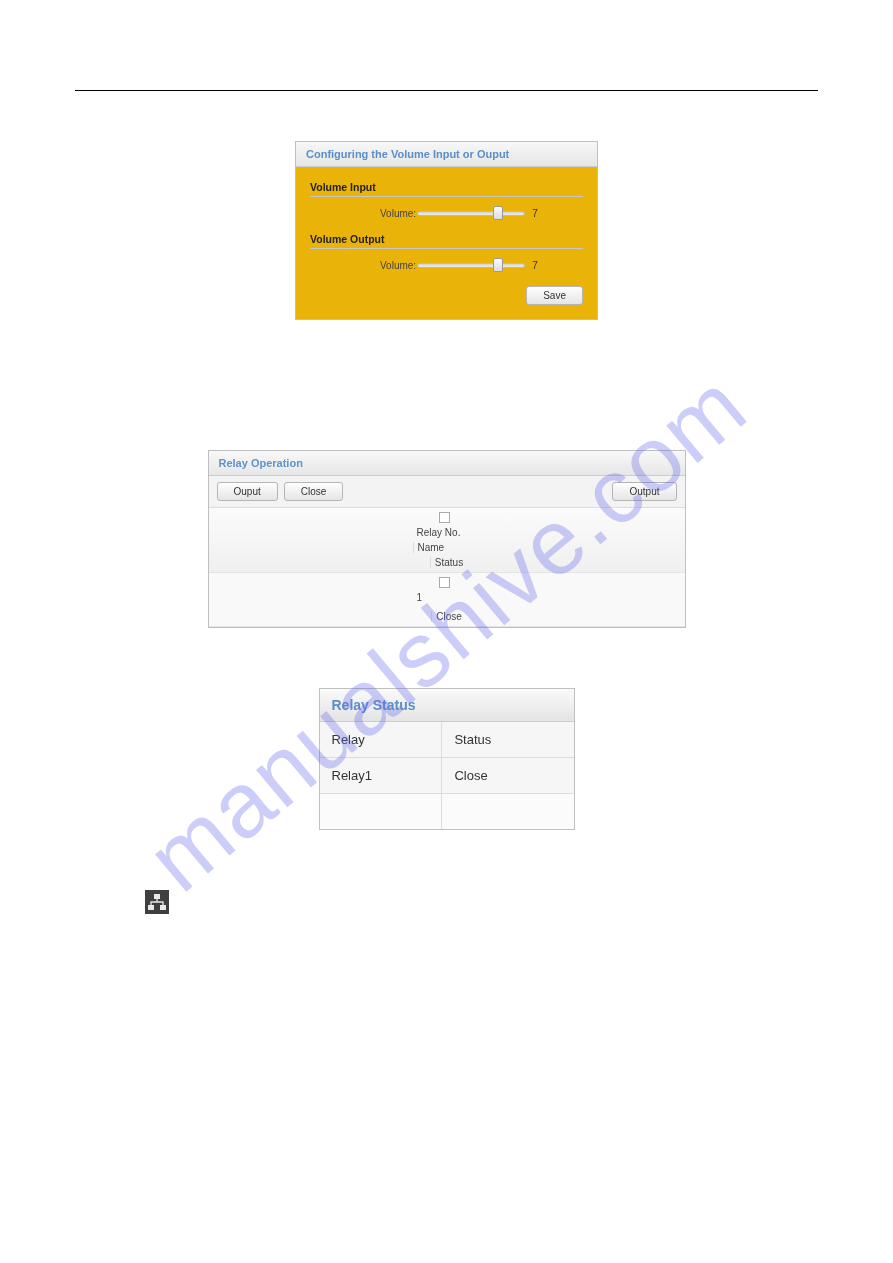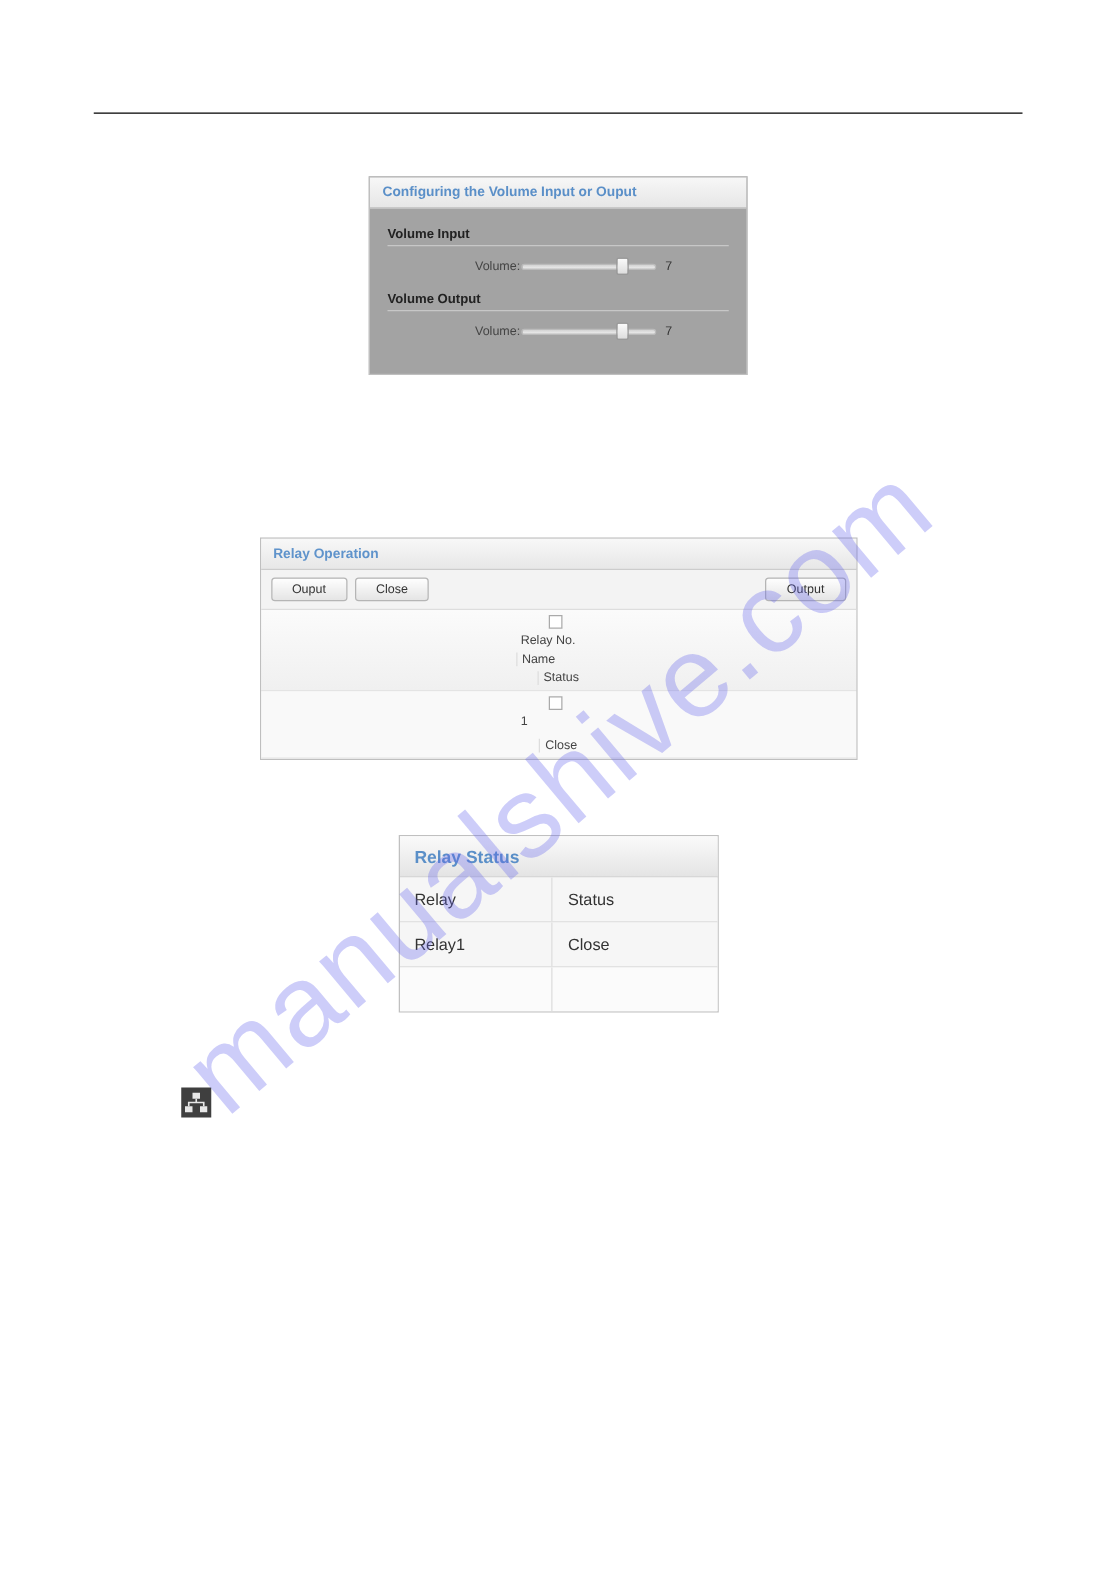--- a/index.html
+++ b/index.html
@@ -19,21 +19,21 @@
   .top-rule {
     border-top: 1px solid #000;
     margin-top: 30px;
     margin-bottom: 50px;
   }
   
   .panel-vol {
     width: 303px;
     margin: 0 auto 40px auto;
     border: 1px solid #bfbfbf;
-    background: #a3a3a3;
+    background: #eab308;
   }
   .panel-vol .hdr {
     background: linear-gradient(#f7f7f7,#e6e6e6);
     border-bottom: 1px solid #ccc;
     padding: 6px 10px;
     font-size: 11px;
     font-weight: bold;
     color: #5a8fc8;
   }
   .panel-vol .body {
@@ -217,20 +217,23 @@
       <div class="sec-title">Volume Output</div>
       <div class="slider-row">
         <span class="lbl">Volume:</span>
         <div class="slider">
           <div class="track"></div>
           <div class="thumb" style="left:70%"></div>
         </div>
         <span class="val">7</span>
       </div>
 
+      <div class="save-row">
+        <span class="btn">Save</span>
+      </div>
     </div>
   </div>
 
   <div class="panel-relayop">
     <div class="hdr">Relay Operation</div>
     <div class="bar">
       <span class="btn">Ouput</span>
       <span class="btn">Close</span>
       <span class="spacer"></span>
       <span class="btn">Output</span>

